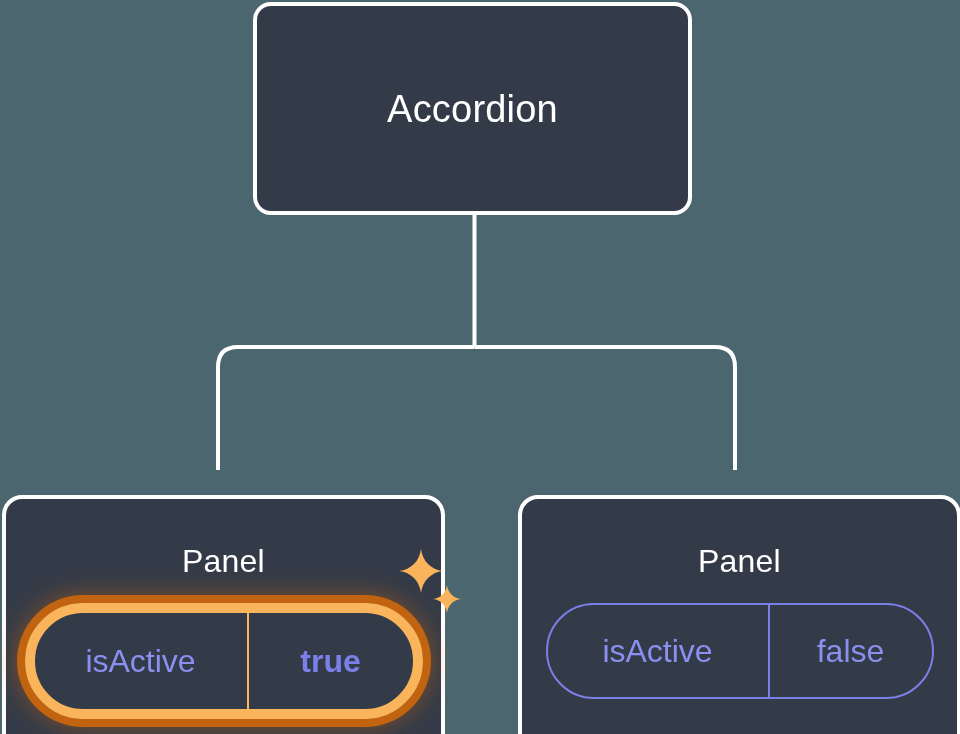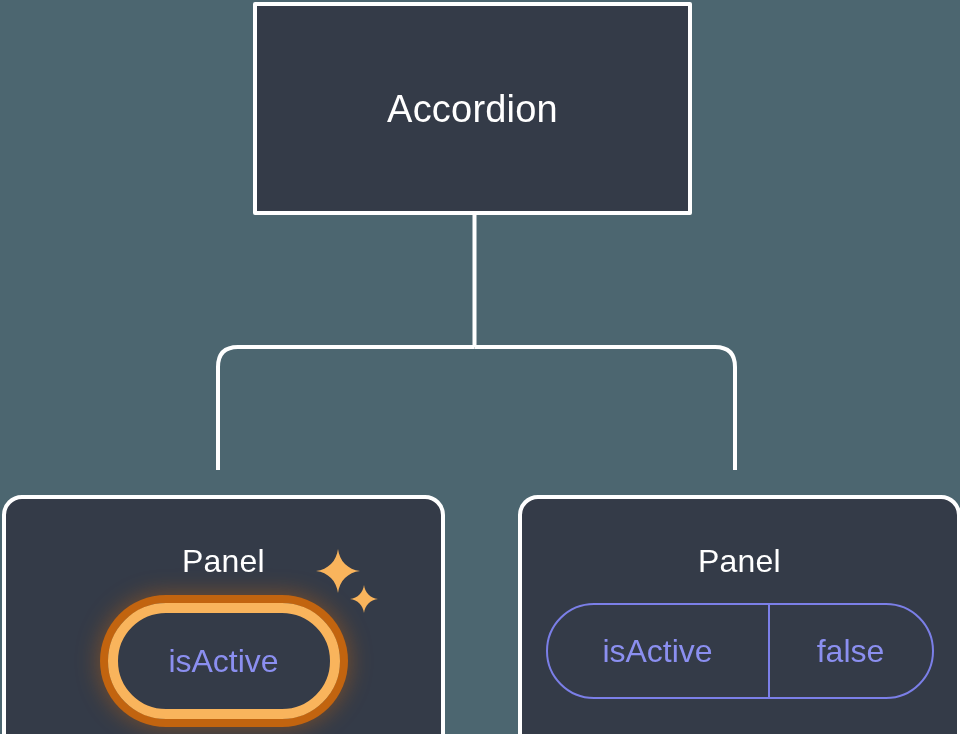--- a/index.html
+++ b/index.html
@@ -32,21 +32,21 @@
     height: 734px;
     pointer-events: none;
   }
 
   
   .node {
     position: absolute;
     box-sizing: border-box;
     background: #343b48;
     border: 4px solid #ffffff;
-    border-radius: 2px;
+    border-radius: 18px;
     display: flex;
     flex-direction: column;
     align-items: center;
   }
 
   .node-root {
     left: 253px;
     top: 2px;
     width: 439px;
     height: 213px;
@@ -168,20 +168,21 @@
   <div class="node node-root">
     <span class="node-title">Accordion</span>
   </div>
 
   <div class="node node-panel node-panel-left">
     <span class="node-title">Panel</span>
 
     <div class="pill-wrap pill-highlight">
       <div class="pill">
         <div class="pill-cell pill-cell-key">isActive</div>
+        <div class="pill-cell pill-cell-val">true</div>
       </div>
 
       <div class="sparkles">
         <svg class="sparkle sparkle-big" viewBox="0 0 24 24">
           <path d="M12 0 C12.8 6.6 17.4 11.2 24 12 C17.4 12.8 12.8 17.4 12 24 C11.2 17.4 6.6 12.8 0 12 C6.6 11.2 11.2 6.6 12 0 Z" fill="#f9b45c"></path>
         </svg>
         <svg class="sparkle sparkle-small" viewBox="0 0 24 24">
           <path d="M12 0 C12.8 6.6 17.4 11.2 24 12 C17.4 12.8 12.8 17.4 12 24 C11.2 17.4 6.6 12.8 0 12 C6.6 11.2 11.2 6.6 12 0 Z" fill="#f9b45c"></path>
         </svg>
       </div>

